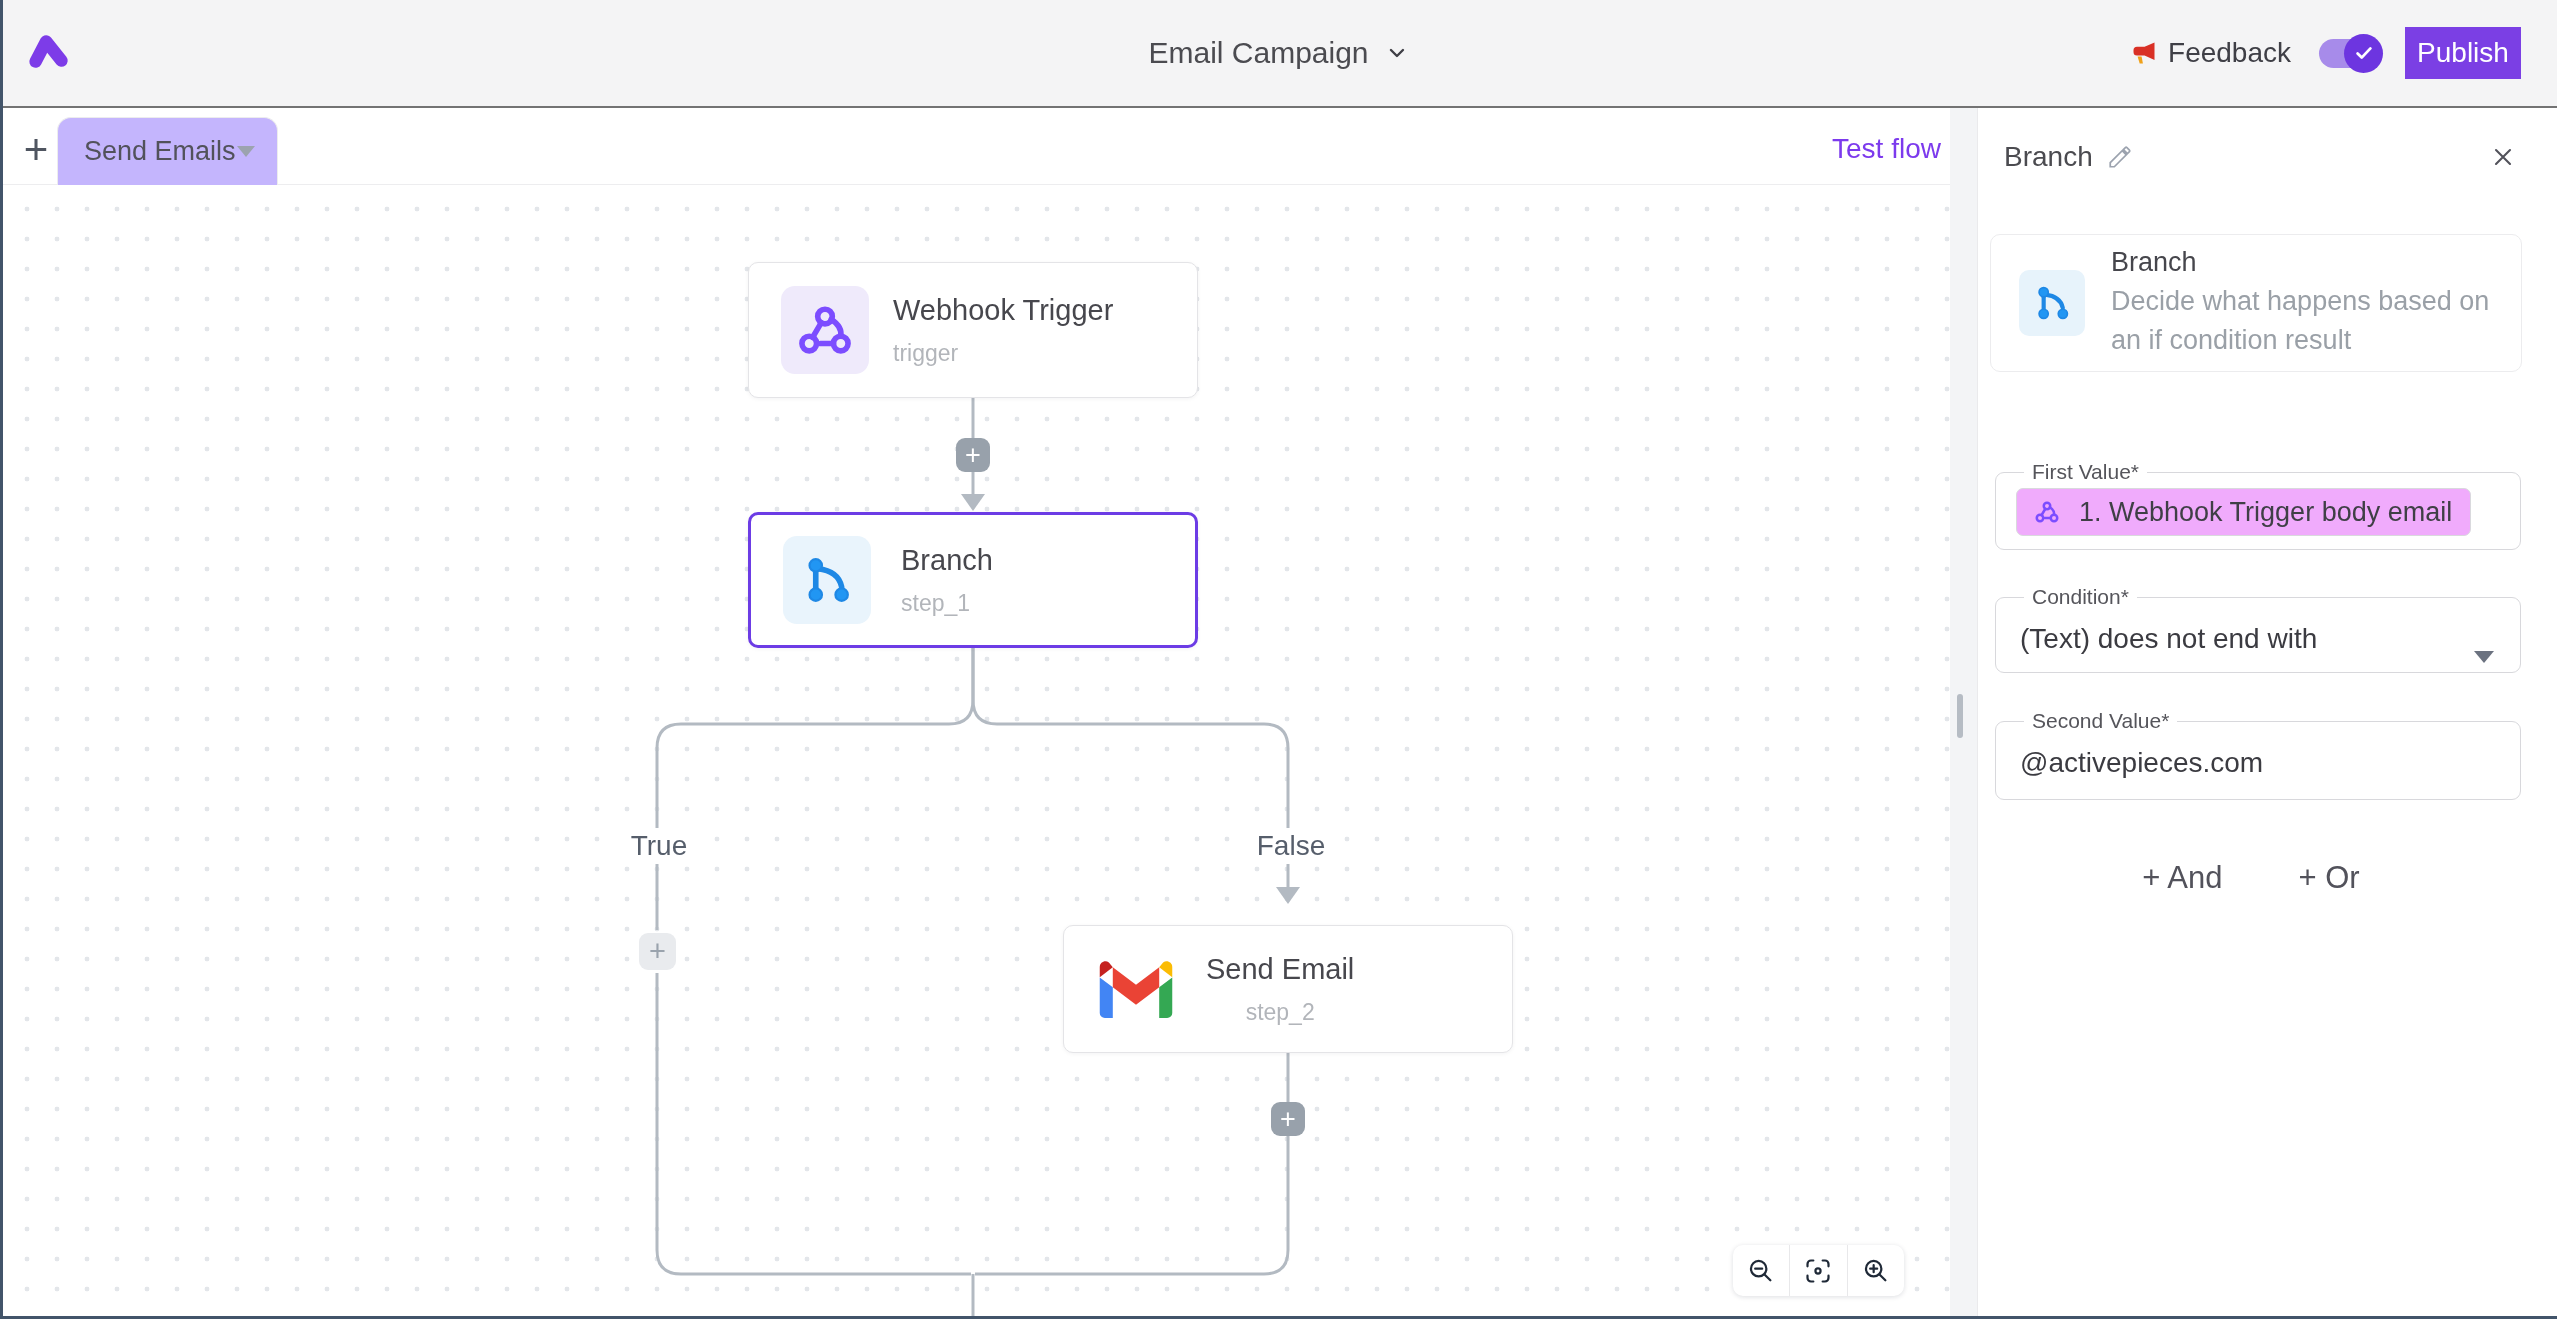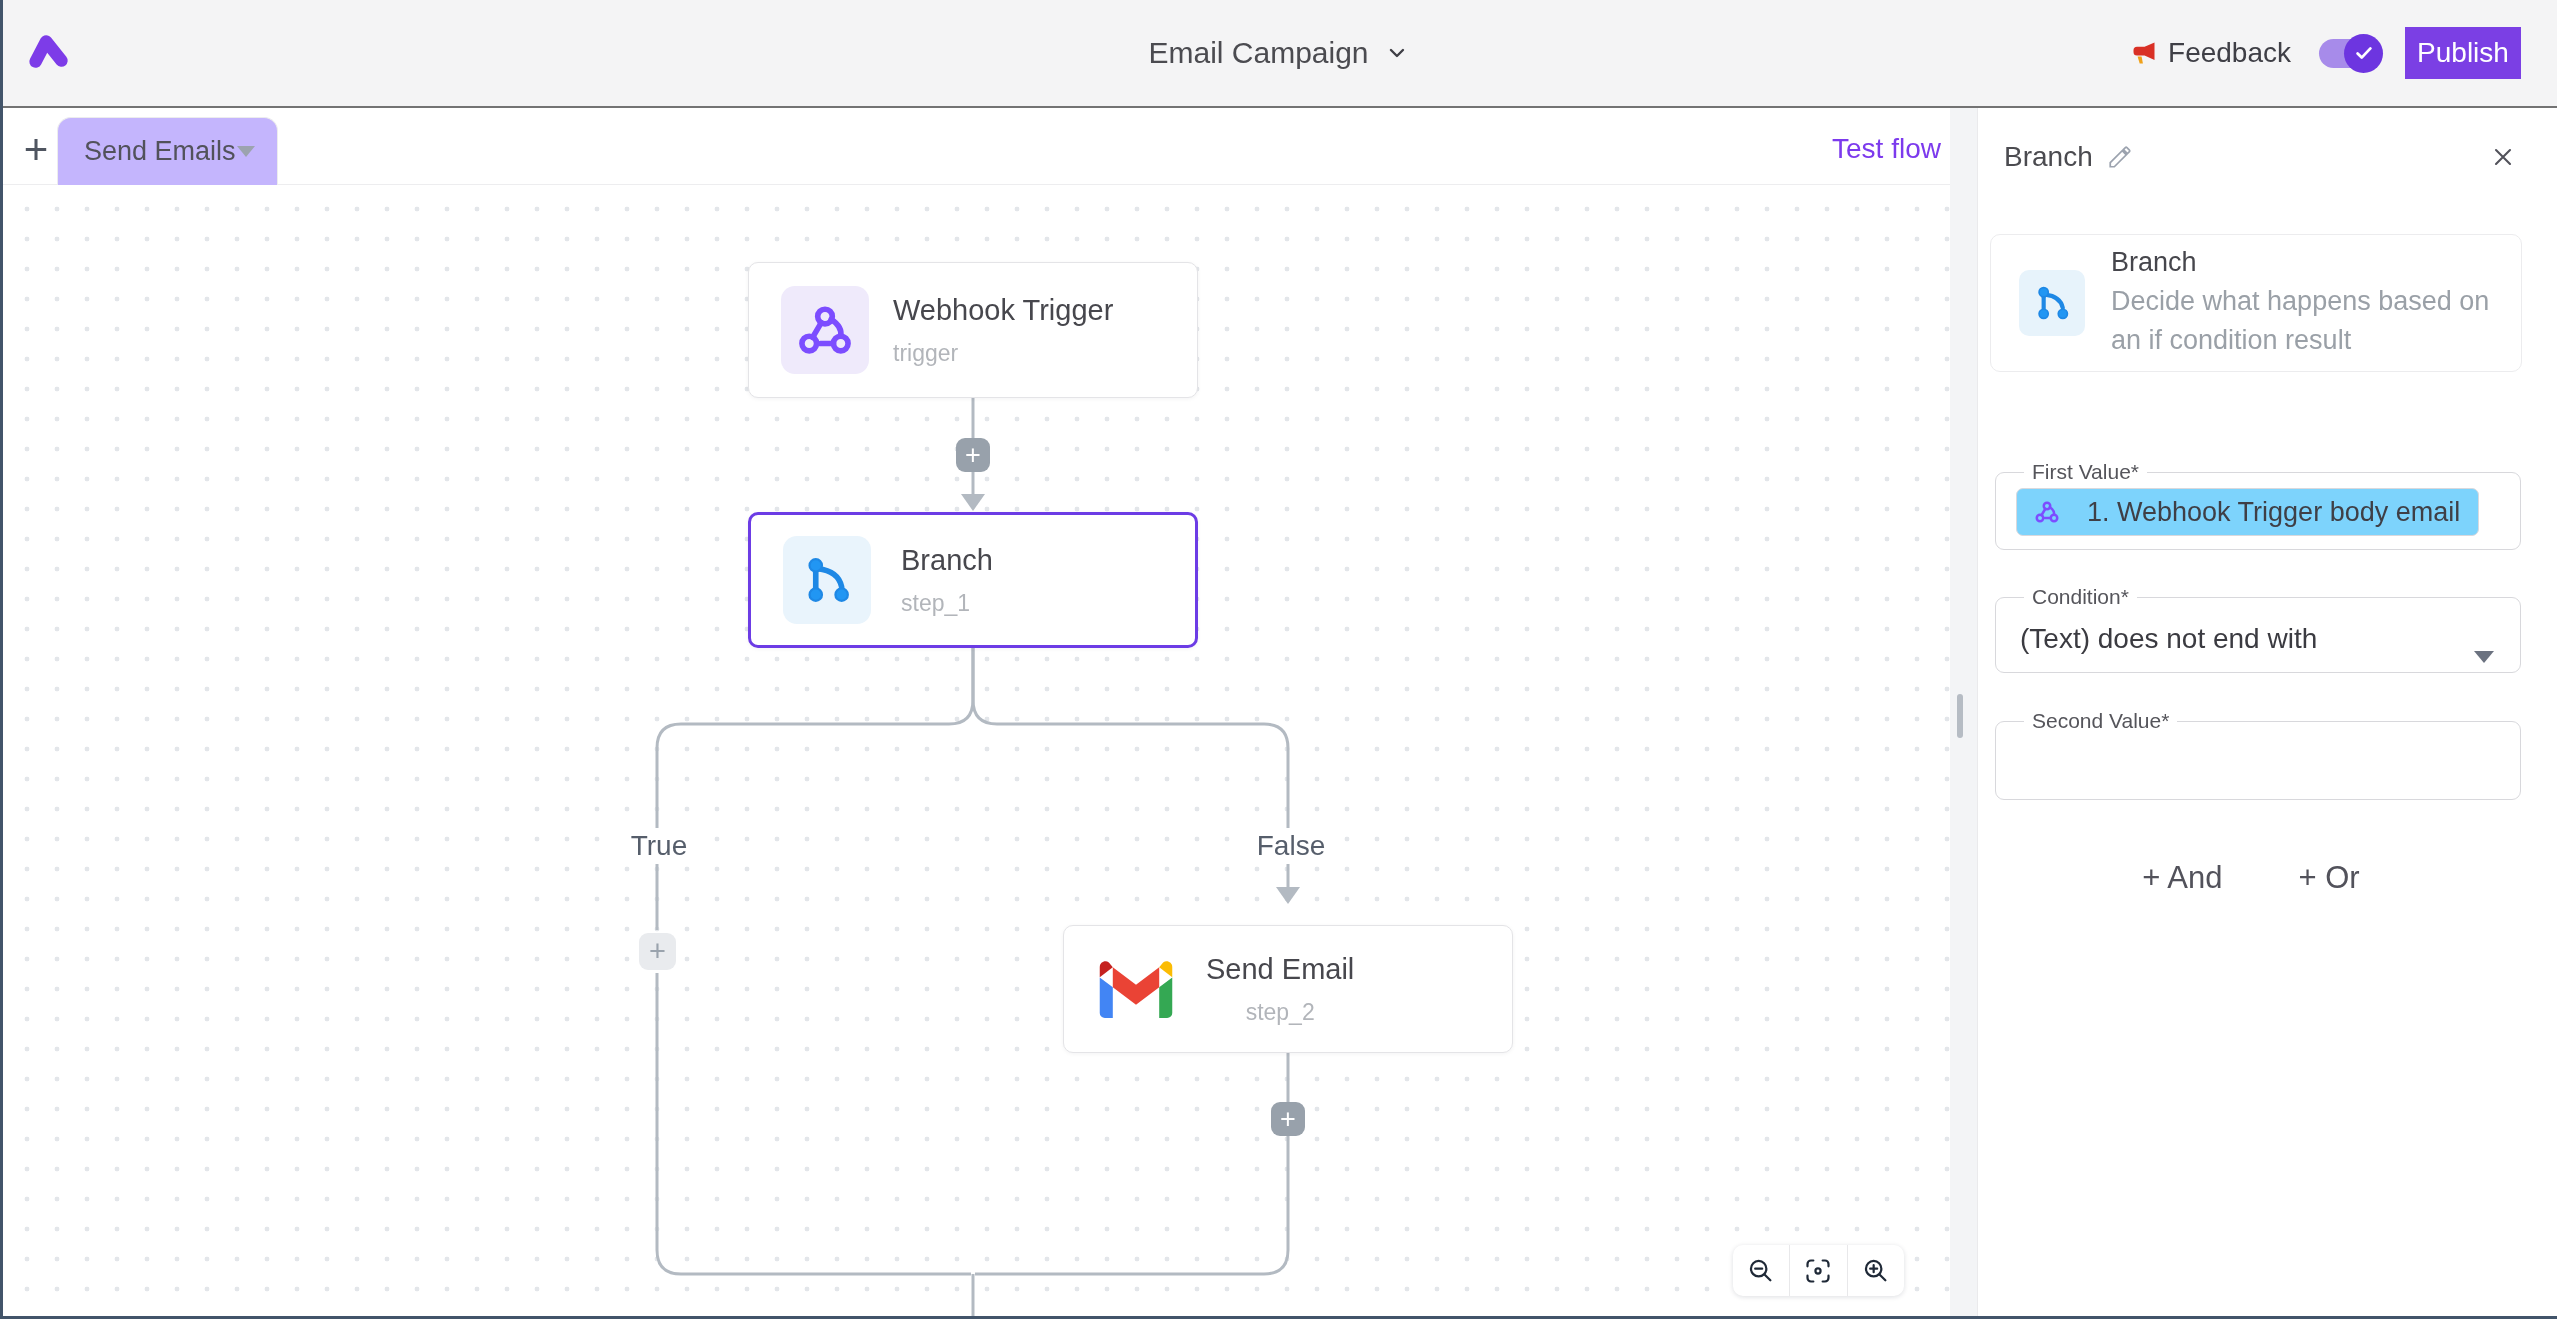--- a/index.html
+++ b/index.html
@@ -57,21 +57,21 @@
   .piece-card{position:absolute;left:12px;top:127px;width:532px;height:138px;border:1px solid #ececee;border-radius:10px;box-sizing:border-box;display:flex;align-items:center;gap:26px;padding:0 24px 0 28px;}
   .piece-icon{width:66px;height:66px;border-radius:10px;background:#e7f3fb;display:flex;align-items:center;justify-content:center;flex:none;}
   .piece-name{font-size:27px;color:#46464c;}
   .piece-desc{font-size:27px;color:#9aa0a7;line-height:39px;margin-top:4px;width:400px;}
 
   fieldset.fs{position:absolute;left:17px;width:526px;border:1.5px solid #d8d8dc;border-radius:9px;box-sizing:border-box;margin:0;padding:2px 20px 0;}
   fieldset.fs legend{font-size:21px;color:#55555b;padding:0 8px;margin-left:8px;}
   .fs-first{top:353px;height:90px;}
   .fs-cond{top:478px;height:88px;cursor:pointer;}
   .fs-second{top:602px;height:91px;}
-  .token-chip{display:inline-flex;align-items:center;gap:28px;height:46px;margin-top:2px;padding:0 18px;background:#7dd3fc;border:1.5px solid #d9d9dd;border-radius:7px;}
+  .token-chip{display:inline-flex;align-items:center;gap:20px;height:46px;margin-top:2px;padding:0 18px;background:#f0abfc;border:1.5px solid #d9d9dd;border-radius:7px;}
   .token-text{font-size:27px;color:#3f3f46;}
   .field-value{font-size:28px;color:#3b3b41;margin:12px 0 0 4px;}
   .cond-caret{position:absolute;right:26px;top:42px;width:0;height:0;border-left:10px solid transparent;border-right:10px solid transparent;border-top:12px solid #6b7280;}
   .andor-row{position:absolute;left:0;top:745px;width:546px;display:flex;justify-content:center;gap:56px;}
   .andor-btn{background:none;border:none;font-family:inherit;font-size:31px;color:#52525b;cursor:pointer;padding:8px 10px;}
 </style>
 </head>
 <body>
 
 <div id="app">
@@ -266,20 +266,21 @@
     </fieldset>
 
     <fieldset class="fs fs-cond">
       <legend>Condition*</legend>
       <div class="field-value">(Text) does not end with</div>
       <span class="cond-caret"></span>
     </fieldset>
 
     <fieldset class="fs fs-second">
       <legend>Second Value*</legend>
+      <div class="field-value">@activepieces.com</div>
     </fieldset>
 
     <div class="andor-row">
       <button class="andor-btn">+ And</button>
       <button class="andor-btn">+ Or</button>
     </div>
   </div>
 
   <div class="edge-left"></div>
   <div class="edge-bottom"></div>

